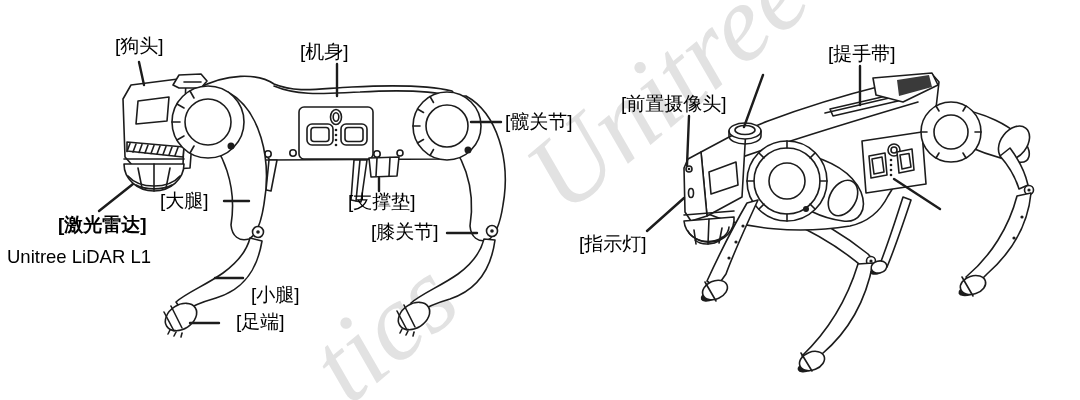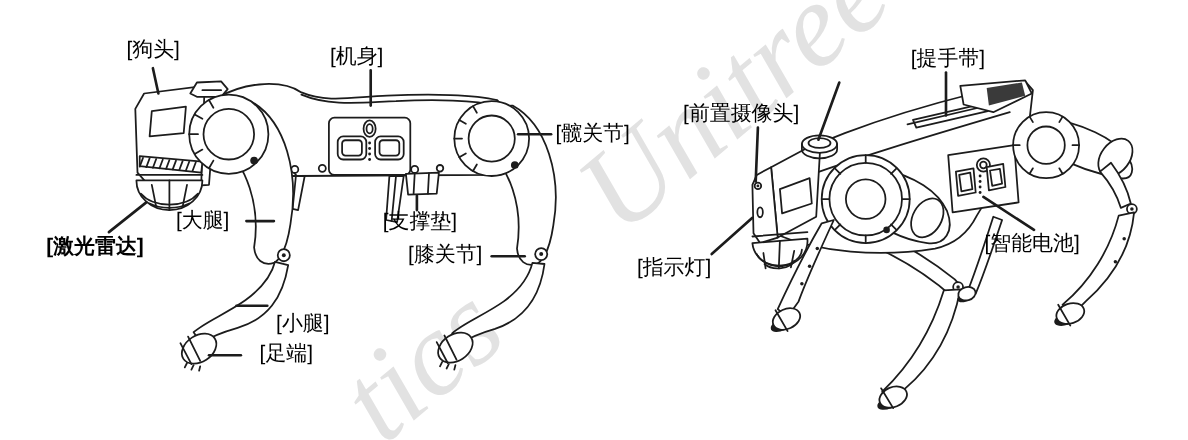--- a/index.html
+++ b/index.html
@@ -29,21 +29,21 @@
   svg.art{position:absolute;left:0;top:0;z-index:1;}
   
   .lbl{
     position:absolute;
     font-size:19px;
     color:#000;
     line-height:1.1;
     white-space:nowrap;
     z-index:2;
   }
-  .lbl.bold{font-weight:bold;}
+  .lbl.bold{font-weight:bold;margin-left:16px;}
   .lbl.latin{font-size:18.5px;}
 </style>
 </head>
 <body>
 
 <div class="stage">
 
   <span class="wm wm-lower">tics</span>
   <span class="wm wm-upper">Unitree</span>
 
@@ -293,23 +293,23 @@
       <line x1="689" y1="116" x2="687" y2="165"></line>
       <line x1="647" y1="231" x2="684" y2="198"></line>
       <line x1="940" y1="209" x2="894" y2="179"></line>
     </g>
   </svg>
 
   <div class="lbl" style="left:115px;top:36px">[狗头]</div>
   <div class="lbl" style="left:300px;top:42px">[机身]</div>
   <div class="lbl" style="left:505px;top:112px">[髋关节]</div>
   <div class="lbl bold" style="left:42px;top:215px">[激光雷达]</div>
+  <div class="lbl latin" style="left:7px;top:247px">Unitree LiDAR L1</div>
   <div class="lbl" style="left:160px;top:191px">[大腿]</div>
   <div class="lbl" style="left:348px;top:192px">[支撑垫]</div>
   <div class="lbl" style="left:371px;top:222px">[膝关节]</div>
   <div class="lbl" style="left:251px;top:285px">[小腿]</div>
   <div class="lbl" style="left:236px;top:312px">[足端]</div>
   <div class="lbl" style="left:828px;top:44px">[提手带]</div>
   <div class="lbl" style="left:621px;top:94px">[前置摄像头]</div>
   <div class="lbl" style="left:579px;top:234px">[指示灯]</div>
-  <div class="lbl" style="left:895px;top:212px">[智能电池]</div>
 
 </div>
 
 </body></html>

